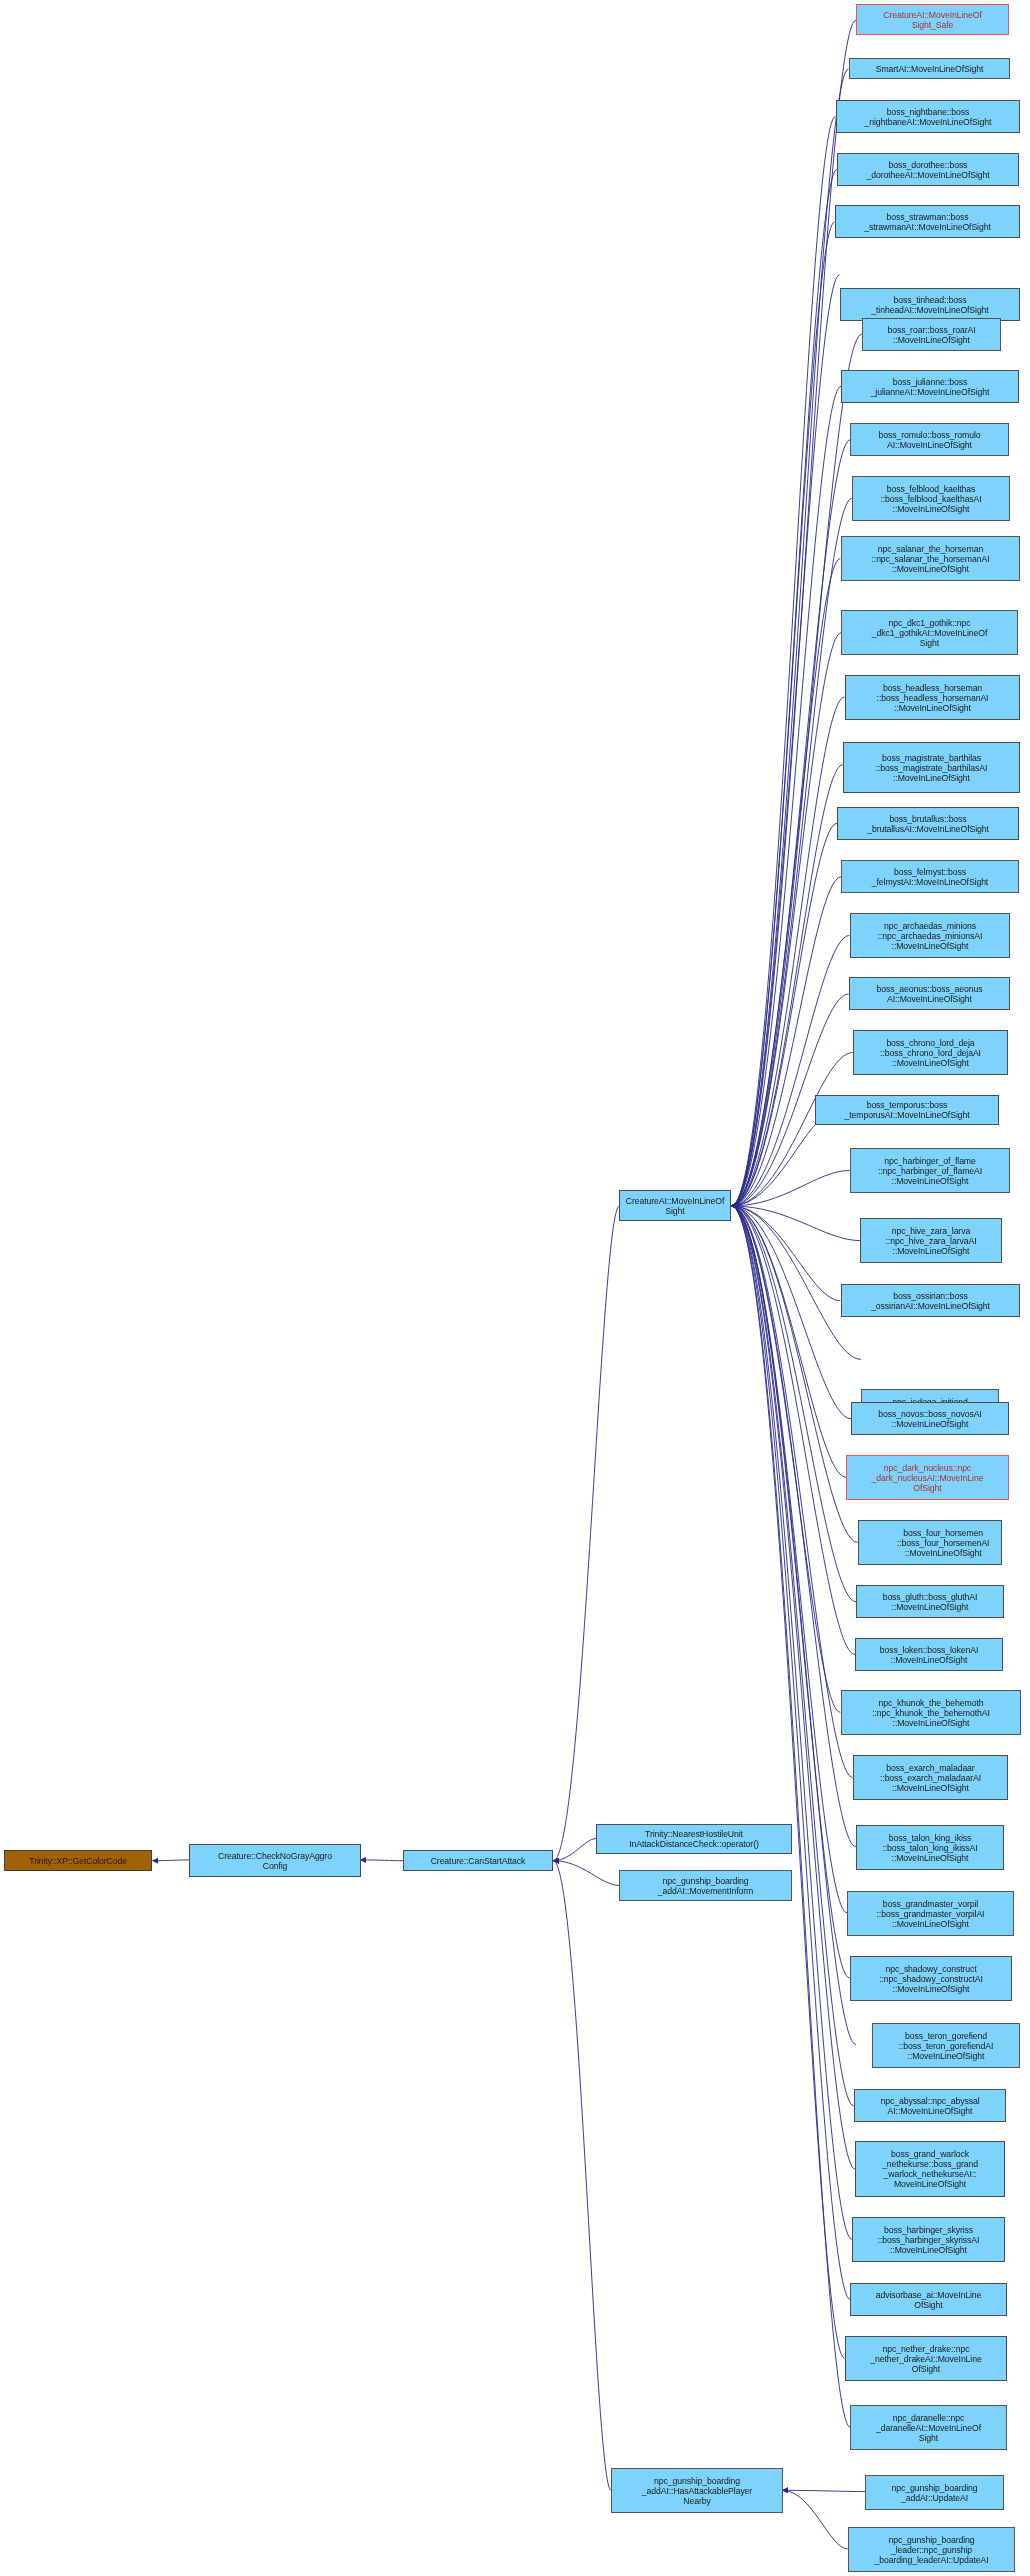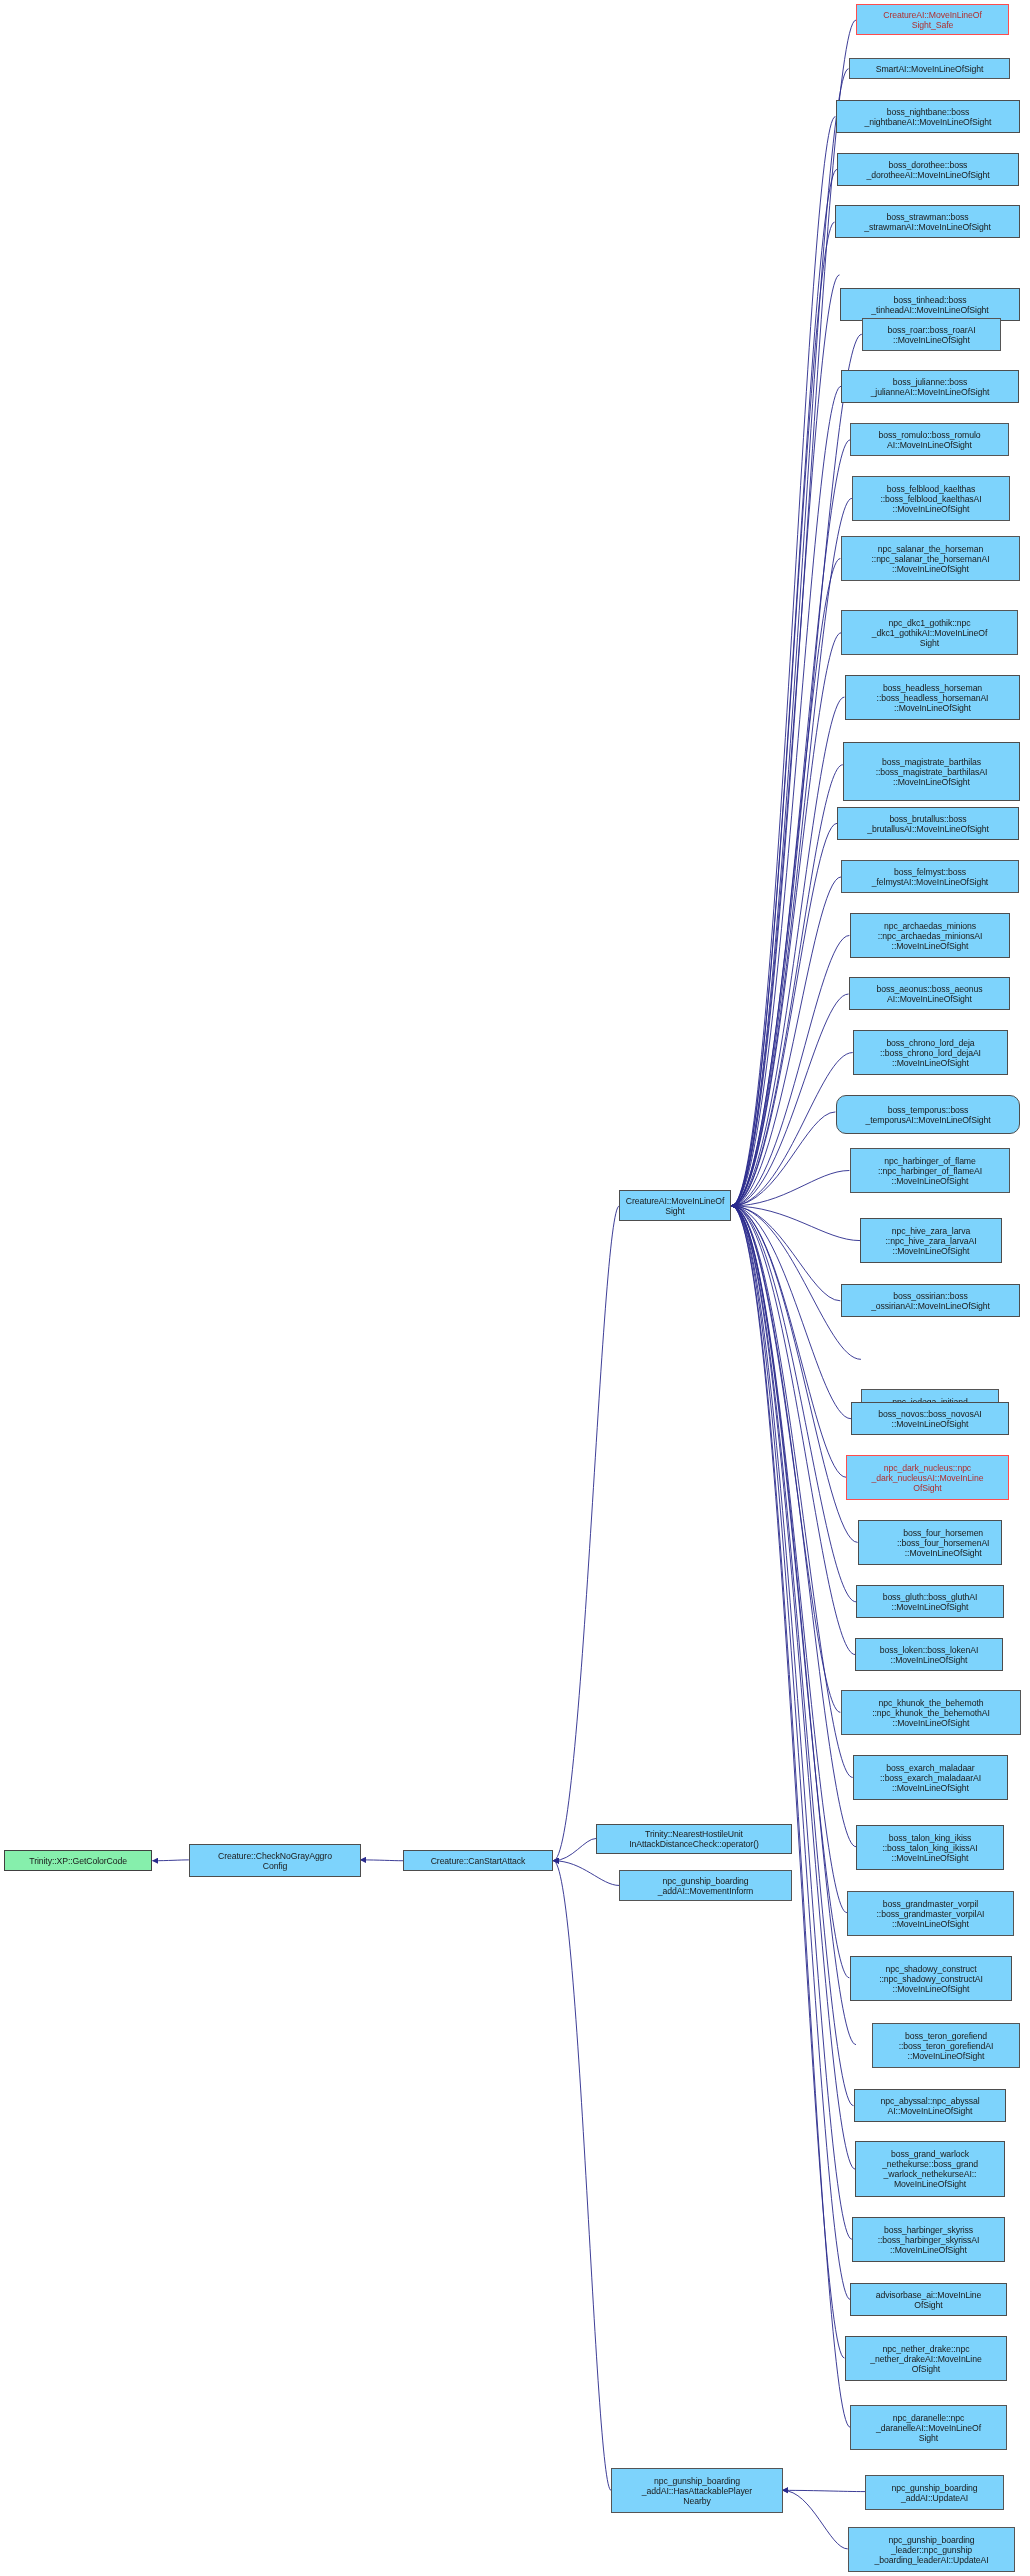--- a/index.html
+++ b/index.html
@@ -15,21 +15,21 @@
     background:#7dd3fc;
     border:0.8px solid #555555;
     color:#1a1a1a;
     font-size:8.7px;
     line-height:10px;
     letter-spacing:-0.1px;
     padding:0.8px 1.6px;
     white-space:pre-line;
     overflow:hidden;
   }
-  .node.gray{background:#86efac;border:0.8px solid #404040;text-align:right;}
+  .node.gray{background:#a16207;border:0.8px solid #404040;text-align:right;}
   .node.highlight{border:1.3px solid #ff4d4d;color:#b03030;}
   .node.thick{border:1.2px solid #4d4d4d;}
 </style>
 </head>
 <body>
 
 <div id="canvas">
   <svg id="edges" viewBox="0 0 1249 3123">
     <defs>
       <marker id="arrow" viewBox="0 0 10 10" refX="9" refY="5" markerWidth="7" markerHeight="7" orient="auto-start-reverse">
@@ -129,36 +129,36 @@
 ::MoveInLineOfSight</div>
       <div class="node" style="left: 841px; top: 536px; width: 179px; height: 45px;">npc_salanar_the_horseman
 ::npc_salanar_the_horsemanAI
 ::MoveInLineOfSight</div>
       <div class="node" style="left: 841px; top: 610px; width: 177px; height: 45px;">npc_dkc1_gothik::npc
 _dkc1_gothikAI::MoveInLineOf
 Sight</div>
       <div class="node thick" style="left: 845px; top: 675px; width: 175px; height: 45px;">boss_headless_horseman
 ::boss_headless_horsemanAI
 ::MoveInLineOfSight</div>
-      <div class="node thick" style="left: 843px; top: 742px; width: 177px; height: 59px;">boss_magistrate_barthilas
+      <div class="node thick" style="left: 843px; top: 742px; width: 177px; height: 51px;">boss_magistrate_barthilas
 ::boss_magistrate_barthilasAI
 ::MoveInLineOfSight</div>
       <div class="node thick" style="left: 837px; top: 807px; width: 182px; height: 33px;">boss_brutallus::boss
 _brutallusAI::MoveInLineOfSight</div>
       <div class="node" style="left: 841px; top: 860px; width: 178px; height: 33px;">boss_felmyst::boss
 _felmystAI::MoveInLineOfSight</div>
       <div class="node thick" style="left: 850px; top: 913px; width: 160px; height: 45px;">npc_archaedas_minions
 ::npc_archaedas_minionsAI
 ::MoveInLineOfSight</div>
       <div class="node thick" style="left: 849px; top: 977px; width: 161px; height: 33px;">boss_aeonus::boss_aeonus
 AI::MoveInLineOfSight</div>
       <div class="node thick" style="left: 853px; top: 1030px; width: 155px; height: 45px;">boss_chrono_lord_deja
 ::boss_chrono_lord_dejaAI
 ::MoveInLineOfSight</div>
-      <div class="node thick" style="left: 836px; top: 1095px; width: 184px; height: 39px; border-radius: 10px;">boss_temporus::boss
+      <div class="node thick" style="left: 815px; top: 1095px; width: 184px; height: 30px;">boss_temporus::boss
 _temporusAI::MoveInLineOfSight</div>
       <div class="node" style="left: 850px; top: 1148px; width: 160px; height: 45px;">npc_harbinger_of_flame
 ::npc_harbinger_of_flameAI
 ::MoveInLineOfSight</div>
       <div class="node thick" style="left: 860px; top: 1218px; width: 142px; height: 45px;">npc_hive_zara_larva
 ::npc_hive_zara_larvaAI
 ::MoveInLineOfSight</div>
       <div class="node thick" style="left: 841px; top: 1284px; width: 179px; height: 33px;">boss_ossirian::boss
 _ossirianAI::MoveInLineOfSight</div>
       <div class="node" style="left: 861px; top: 1389px; width: 138px; height: 45px;">npc_jedoga_initiand

